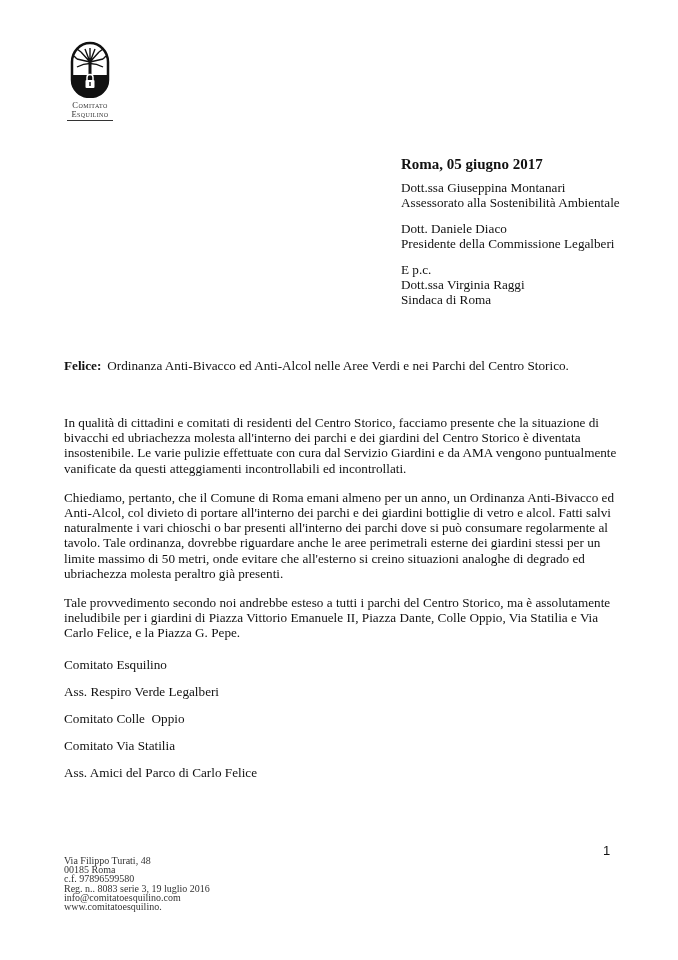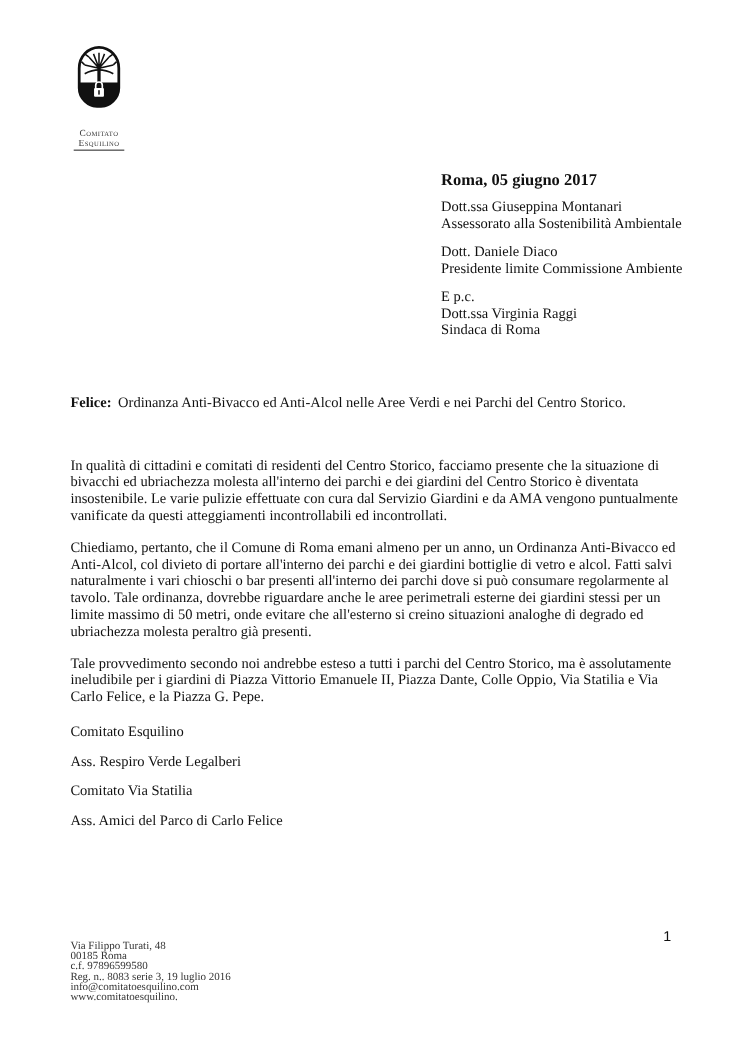--- a/index.html
+++ b/index.html
@@ -5,21 +5,21 @@
   html, body { margin: 0; padding: 0; background: #ffffff; }
   body {
     width: 678px; height: 960px; position: relative; overflow: hidden;
     font-family: "Liberation Serif", "DejaVu Serif", serif;
     color: #111111;
   }
   .logo { position: absolute; left: 66px; top: 40px; width: 48px; text-align: center; }
   .logo svg { display: block; margin: 0 auto; }
   .logo-text {
     font-family: "Liberation Serif", serif; font-size: 8.5px; line-height: 9px;
-    letter-spacing: 0.4px; color: #333; margin-top: 19px; font-variant: small-caps;
+    letter-spacing: 0.4px; color: #333; margin-top: 3px; font-variant: small-caps;
   }
   .logo-rule { width: 46px; height: 1px; background: #333; margin: 1px auto 0; }
 
   .date { position: absolute; left: 401px; top: 156px; font-size: 15px; font-weight: bold; }
   .recipients { position: absolute; left: 401px; top: 180px; font-size: 13.2px; line-height: 15px; }
   .recipients .block { margin-bottom: 11px; }
   .recipients .b { font-weight: normal; }
 
   .subject { position: absolute; left: 64px; top: 358px; font-size: 13.2px; width: 580px; }
   .subject .lbl { font-weight: bold; margin-right: 6px; }
@@ -60,21 +60,21 @@
 
 <div class="date">Roma, 05 giugno 2017</div>
 
 <div class="recipients">
   <div class="block">
     <div class="b">Dott.ssa Giuseppina Montanari</div>
     <div>Assessorato alla Sostenibilità Ambientale</div>
   </div>
   <div class="block">
     <div class="b">Dott. Daniele Diaco</div>
-    <div>Presidente limite Commissione Ambiente</div>
+    <div>Presidente della Commissione Legalberi</div>
   </div>
   <div class="block">
     <div>E p.c.</div>
     <div class="b">Dott.ssa Virginia Raggi</div>
     <div>Sindaca di Roma</div>
   </div>
 </div>
 
 <div class="subject">
   <span class="lbl">Felice:</span><span>Ordinanza Anti-Bivacco ed Anti-Alcol nelle Aree Verdi e nei Parchi del Centro Storico.</span>
@@ -82,20 +82,21 @@
 
 <div class="body">
   <p>In qualità di cittadini e comitati di residenti del Centro Storico, facciamo presente che la situazione di bivacchi ed ubriachezza molesta all'interno dei parchi e dei giardini del Centro Storico è diventata insostenibile. Le varie pulizie effettuate con cura dal Servizio Giardini e da AMA vengono puntualmente vanificate da questi atteggiamenti incontrollabili ed incontrollati.</p>
   <p>Chiediamo, pertanto, che il Comune di Roma emani almeno per un anno, un Ordinanza Anti-Bivacco ed Anti-Alcol, col divieto di portare all'interno dei parchi e dei giardini bottiglie di vetro e alcol. Fatti salvi naturalmente i vari chioschi o bar presenti all'interno dei parchi dove si può consumare regolarmente al tavolo. Tale ordinanza, dovrebbe riguardare anche le aree perimetrali esterne dei giardini stessi per un limite massimo di 50 metri, onde evitare che all'esterno si creino situazioni analoghe di degrado ed ubriachezza molesta peraltro già presenti.</p>
   <p>Tale provvedimento secondo noi andrebbe esteso a tutti i parchi del Centro Storico, ma è assolutamente ineludibile per i giardini di Piazza Vittorio Emanuele II, Piazza Dante, Colle Oppio, Via Statilia e Via Carlo Felice, e la Piazza G. Pepe.</p>
 </div>
 
 <div class="signatures">
   <div>Comitato Esquilino</div>
   <div>Ass. Respiro Verde Legalberi</div>
+  <div style="white-space:pre">Comitato Colle  Oppio</div>
   <div>Comitato Via Statilia</div>
   <div>Ass. Amici del Parco di Carlo Felice</div>
 </div>
 
 <div class="pagenum">1</div>
 
 <div class="footer">
   <div>Via Filippo Turati, 48</div>
   <div>00185 Roma</div>
   <div>c.f. 97896599580</div>

